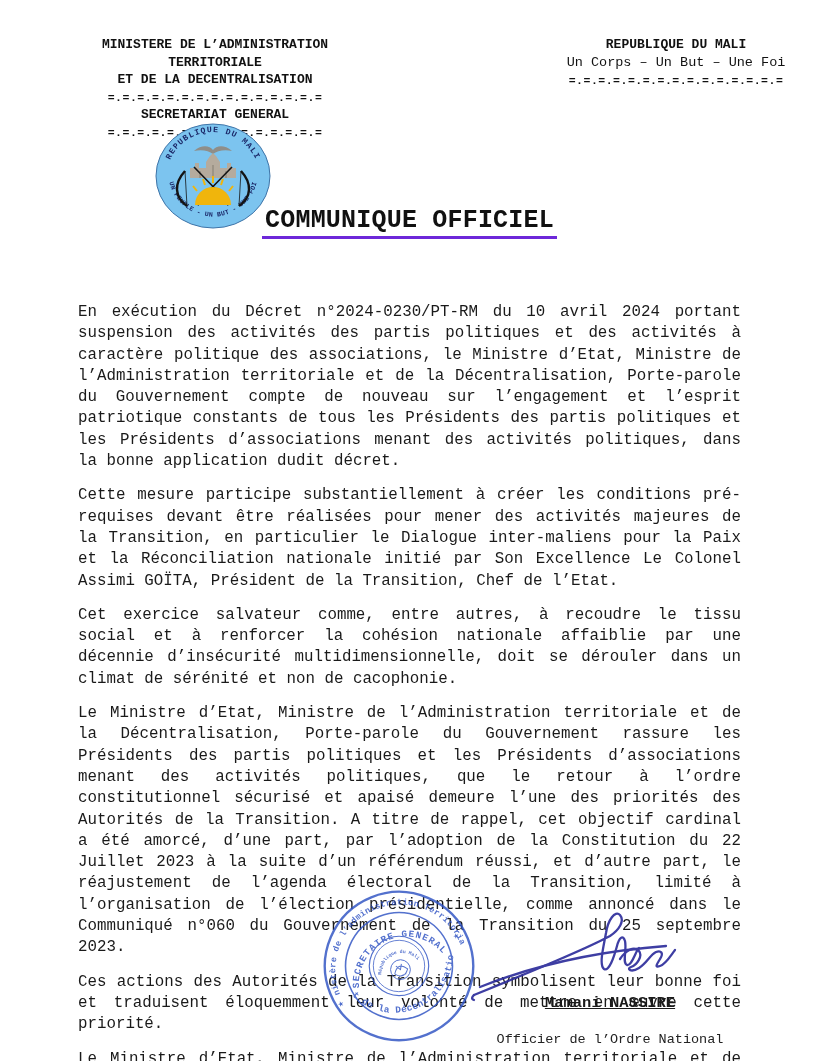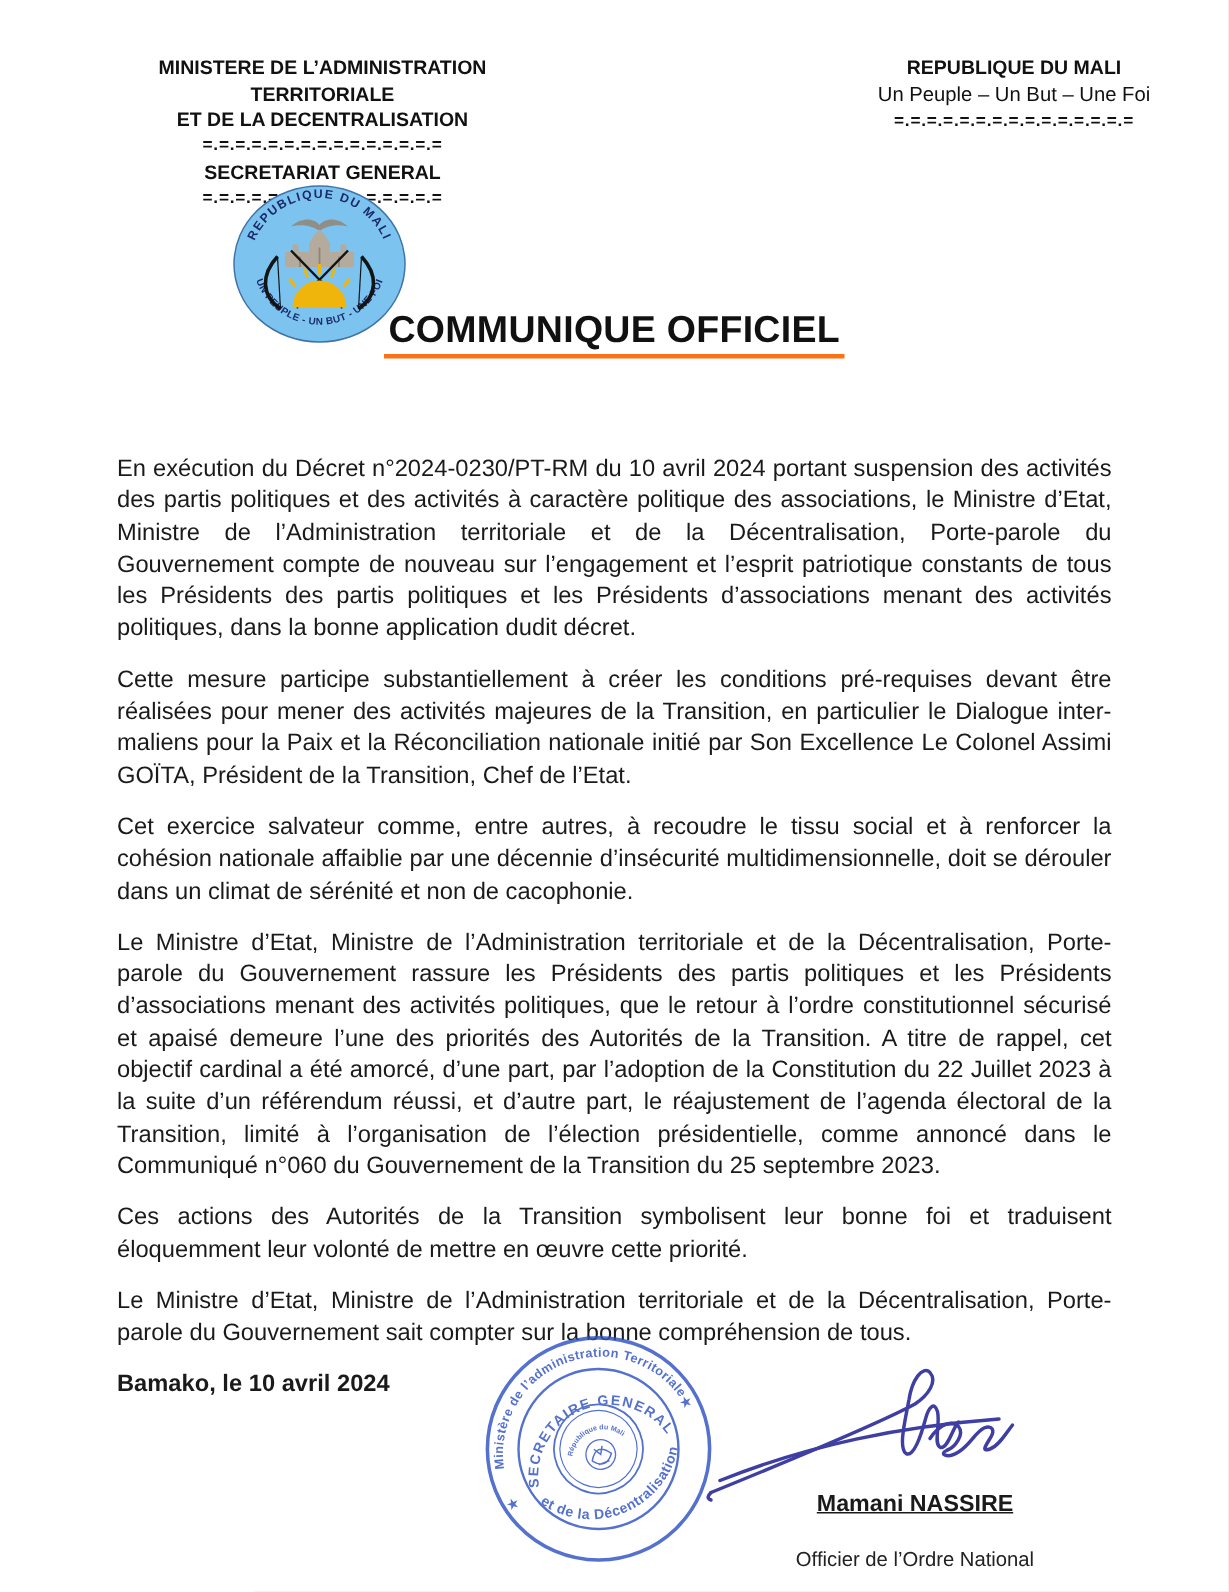--- a/index.html
+++ b/index.html
@@ -1,33 +1,33 @@
 <!DOCTYPE html>
 <html><head>
 <meta charset="utf-8">
 <style>
   html,body{margin:0;padding:0;background:#e8e8e8;}
   .page{
     position:relative;width:819px;height:1061px;margin:0 auto;background:#ffffff;
-    font-family:Liberation Sans, sans-serif;color:#1a1a1a;overflow:hidden;
+    font-family:Liberation Mono, monospace;color:#1a1a1a;overflow:hidden;
   }
   
   .hdr-left{position:absolute;left:58px;top:36px;width:314px;text-align:center;
     font-weight:bold;font-size:13px;line-height:17.5px;color:#111;}
   .hdr-right{position:absolute;left:552px;top:36px;width:248px;text-align:center;
     font-size:13px;line-height:18px;color:#111;}
   .hdr-right .republic{font-weight:bold;}
   .hdr-right .motto{font-weight:normal;font-size:13.5px;}
   .sep{font-weight:bold;font-size:11.5px;letter-spacing:0.5px;white-space:nowrap;}
   
   .emblem{position:absolute;left:152px;top:121px;width:122px;height:110px;}
   
   .title-wrap{position:absolute;left:0;top:206px;width:819px;text-align:center;}
   .title{display:inline-block;font-size:25px;font-weight:bold;letter-spacing:0.2px;
-    border-bottom:3px solid #f97316;padding:0 3px 1px 3px;color:#111;}
+    border-bottom:3px solid #6d28d9;padding:0 3px 1px 3px;color:#111;}
   
   .body{position:absolute;left:78px;top:254px;width:663px;font-size:15.8px;
     line-height:21.3px;text-align:justify;margin-top:48px;}
   .body p{margin:0 0 13px 0;}
   .dateline{text-align:left;font-weight:bold;margin-top:3px;padding-right:2px;}
   
   .sig-head{position:absolute;left:455px;top:872px;width:310px;text-align:center;
     font-weight:bold;font-size:13.4px;line-height:18px;color:#111;}
   .sig-name-block{position:absolute;left:455px;top:994px;width:310px;text-align:center;z-index:2;}
   .sig-name{font-weight:bold;font-size:15.5px;text-decoration:underline;margin-bottom:19px;}
@@ -43,21 +43,21 @@
   <div class="hdr-left">
     <div>MINISTERE DE L’ADMINISTRATION TERRITORIALE</div>
     <div>ET DE LA DECENTRALISATION</div>
     <div class="sep">=.=.=.=.=.=.=.=.=.=.=.=.=.=.=</div>
     <div>SECRETARIAT GENERAL</div>
     <div class="sep">=.=.=.=.=.=.=.=.=.=.=.=.=.=.=</div>
   </div>
 
   <div class="hdr-right">
     <div class="republic">REPUBLIQUE DU MALI</div>
-    <div class="motto">Un Peuple – Un But – Une Foi</div>
+    <div class="motto">Un Corps – Un But – Une Foi</div>
     <div class="sep">=.=.=.=.=.=.=.=.=.=.=.=.=.=.=</div>
   </div>
 
   <svg class="emblem" viewBox="0 0 122 110">
     <defs>
       <path id="lgTop" d="M 14,58 A 47,47 0 0 1 108,58" fill="none"></path>
       <path id="lgBot" d="M 17,60 A 45,45 0 0 0 105,60" fill="none"></path>
     </defs>
     <ellipse cx="61" cy="55" rx="57" ry="52" fill="#7cc4ef" stroke="#3f74a8" stroke-width="1"></ellipse>
     <text font-size="8.2" font-weight="bold" fill="#1c2a6a" letter-spacing="1.1">

